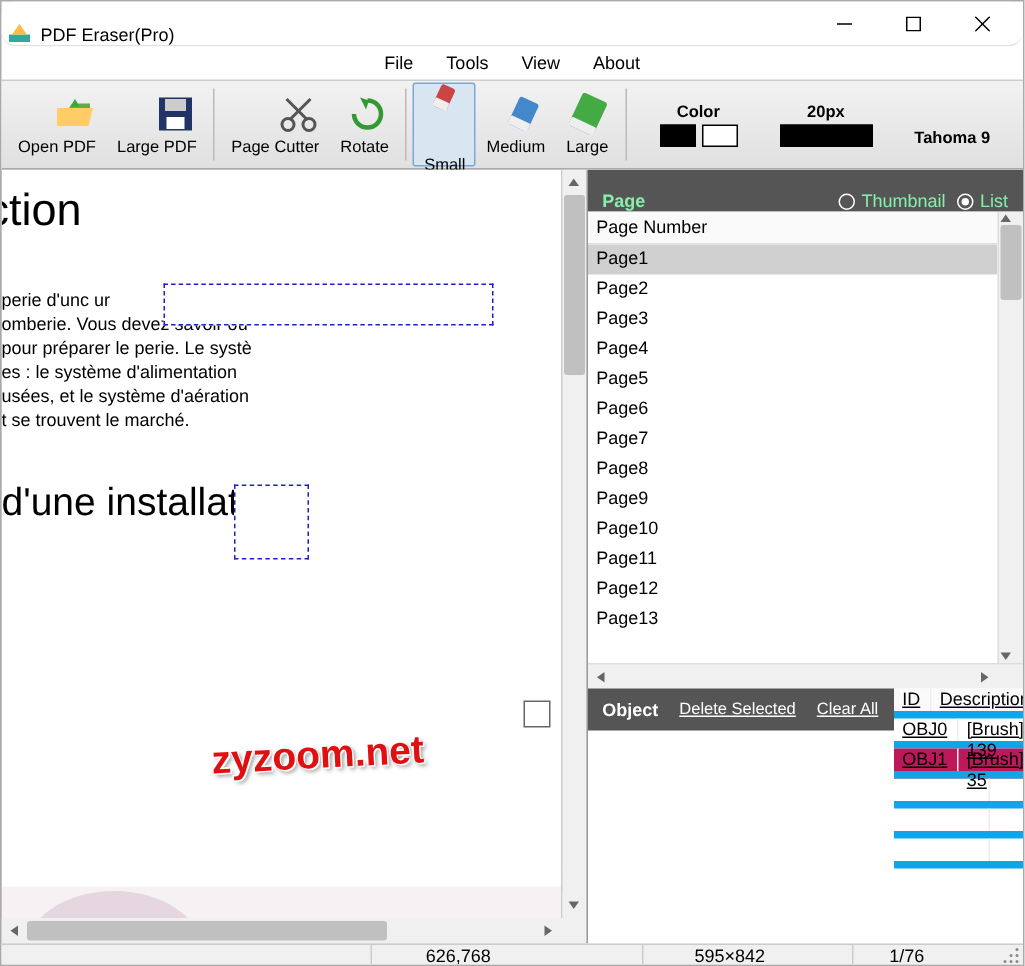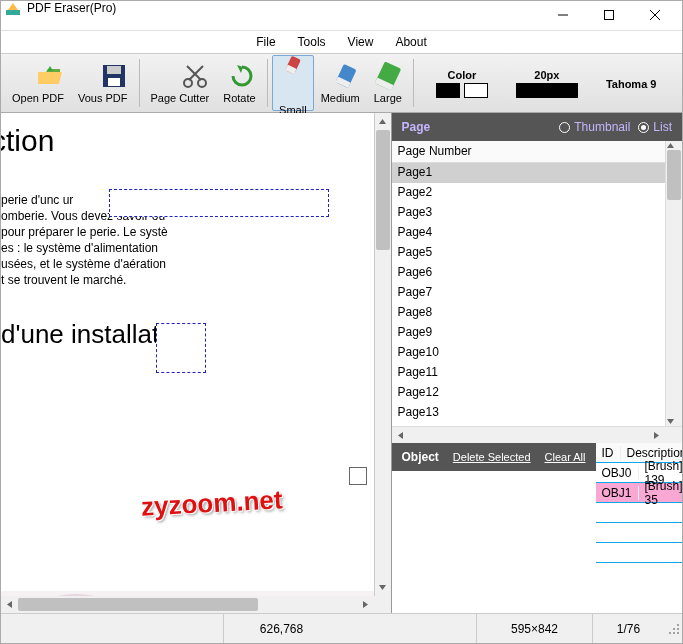--- a/index.html
+++ b/index.html
@@ -1,17 +1,17 @@
 <!DOCTYPE html>
 <html><head>
 <meta charset="utf-8">
 <style>
 * { box-sizing: border-box; margin: 0; padding: 0; font-family: 'Segoe UI', Tahoma, sans-serif; font-size: 12px; }
 body { width: 683px; height: 644px; background: #fff; display: flex; flex-direction: column; border: 1px solid #aaa; overflow: hidden; }
-.titlebar { height: 30px; background: #fff; display: flex; align-items: flex-start; padding: 0 4px; border-bottom: 1px solid #e0e0e0; }
+.titlebar { height: 30px; background: #fff; display: flex; align-items: flex-end; padding: 0 4px; border-bottom: 1px solid #e0e0e0; border-radius: 10px; }
 .titlebar .icon-app { width: 16px; height: 16px; margin-right: 6px; }
 .titlebar .title { flex: 1; font-size: 12px; }
 .win-controls { display: flex; gap: 0; }
 .win-btn { width: 46px; height: 28px; display: flex; align-items: center; justify-content: center; cursor: pointer; }
 .win-btn svg { width: 10px; height: 10px; }
 .menubar { height: 22px; display: flex; align-items: center; padding: 0 8px; gap: 22px; font-size: 12px; justify-content: center; }
 .menubar span { cursor: pointer; }
 .toolbar { height: 60px; background: linear-gradient(#f2f2f2,#e0e0e0); display: flex; align-items: center; padding: 2px 4px; border-top:1px solid #ccc; border-bottom:1px solid #aaa; }
 .tb-btn { display:flex; flex-direction:column; align-items:flex-end; justify-content:center; padding:2px 6px; height:56px; cursor:pointer; border:1px solid transparent; border-radius:2px; }
 .tb-btn.sel { background:#d8e6f2; border:1px solid #7ca8d8;gap:23px; }
@@ -41,45 +41,45 @@
 .vscroll{width:17px; background:#f0f0f0; display:flex; flex-direction:column; border-left:1px solid #ccc;}
 .vscroll .arr{height:17px; display:flex;align-items:center;justify-content:center;background:#f0f0f0;cursor:pointer;}
 .vscroll .track{flex:1; position:relative;}
 .vscroll .thumb{position:absolute; left:1px; right:1px; top:0; height:120px; background:#c0c0c0; border-radius:2px;}
 .hscroll-row{height:17px; display:flex; background:#f0f0f0;}
 .hscroll{flex:1; display:flex;}
 .hscroll .arr{width:17px;display:flex;align-items:center;justify-content:center;cursor:pointer;}
 .hscroll .track{flex:1; position:relative;}
 .hscroll .thumb{position:absolute; top:2px; bottom:2px; left:0; width:240px; background:#c0c0c0; border-radius:2px;}
 .right-panel{flex:1; display:flex; flex-direction:column; background:#fff; border-left:1px solid #999;}
-.panel-hdr{height:28px; background:#555; color:#c4b5fd; display:flex; align-items:center; padding:0 10px; font-size:12px;}
+.panel-hdr{height:28px; background:#555; color:#86efac; display:flex; align-items:flex-end; padding:0 10px; font-size:12px;}
 .panel-hdr .t{font-weight:bold; flex:1;}
 .radio{display:flex;align-items:center;gap:4px;margin-left:8px;cursor:pointer;}
 .radio .c{width:11px;height:11px;border-radius:50%;border:1.5px solid #fff;display:flex;align-items:center;justify-content:center;}
 .radio.on .c::after{content:'';width:5px;height:5px;border-radius:50%;background:#fff;}
 .page-list{flex:1; display:flex; overflow:hidden;}
 .page-list .col{flex:1; overflow:hidden;}
 .plist-hdr{height:22px; background:#fafafa; border-bottom:1px solid #ddd; padding:3px 6px; font-size:12px;}
 .plist-body{overflow:hidden; font-size:12px;}
 .plist-row{height:20px; padding:2px 6px; cursor:pointer;}
 .plist-row.sel{background:#d0d0d0;}
 .vscroll2{width:17px;background:#f0f0f0;display:flex;flex-direction:column;border-left:1px solid #ddd;}
 .vscroll2 .thumb{position:absolute;left:1px;right:1px;top:0;height:50px;background:#c0c0c0;border-radius:2px;}
 .hscroll2{height:17px;background:#f0f0f0;display:flex;border-top:1px solid #ddd;}
 .obj-pane{display:flex;flex-direction:row;}
 .obj-hdr{height:28px;background:#555;color:#fff;display:flex;align-items:center;padding:0 10px;gap:14px;}
 .obj-hdr .t{font-weight:bold;flex:1;}
 .obj-hdr .link{text-decoration:underline;cursor:pointer;font-size:11px;}
 .obj-grid{flex:1;overflow:hidden;}
-.obj-row{display:flex;height:20px;align-items:center;border-bottom:1px solid #0ea5e9;font-size:12px;}
+.obj-row{display:flex;height:20px;border-bottom:5px solid #0ea5e9;font-size:12px;text-decoration:underline;}
 .obj-row.hdr{background:#fafafa;font-weight:normal;}
-.obj-row.sel{background:#f9a8d4;}
+.obj-row.sel{background:#be185d;}
 .obj-cell-id{width:64px;padding:0 6px;border-right:1px solid #eee;}
 .obj-cell-desc{flex:1;padding:0 6px;}
-.statusbar{height:30px;background:#f0f0f0;border-top:1px solid #ccc;display:flex;align-items:center;font-size:11px;}
+.statusbar{height:14px;background:#f0f0f0;border-top:1px solid #ccc;display:flex;align-items:center;font-size:11px;gap:24px;}
 .status-cell{border-left:1px solid #ccc;height:100%;display:flex;align-items:center;justify-content:center;padding:0 16px;}
 .status-spacer{flex:1;border-left:1px solid #ccc;}
 .resize-grip{width:18px;display:flex;align-items:flex-end;justify-content:flex-end;padding:2px;}
 svg{display:block;}
 </style>
 </head>
 <body>
 
 <div class="titlebar">
   <span class="icon-app">
@@ -128,21 +128,21 @@
     <span class="lbl">Open PDF</span>
   </div>
   <div class="tb-btn">
     <span class="ic">
         <svg viewBox="0 0 28 28">
           <rect x="3" y="3" width="22" height="22" fill="#236"></rect>
           <rect x="7" y="4" width="14" height="8" fill="#ccc"></rect>
           <rect x="8" y="16" width="12" height="8" fill="#fff"></rect>
         </svg>
       </span>
-    <span class="lbl">Vous PDF</span>
+    <span class="lbl">Large PDF</span>
   </div>
   <div class="tb-sep"></div>
   <div class="tb-btn">
     <span class="ic">
         <svg viewBox="0 0 28 28">
           <circle cx="7" cy="21" r="4" fill="none" stroke="#555" stroke-width="2"></circle>
           <circle cx="21" cy="21" r="4" fill="none" stroke="#555" stroke-width="2"></circle>
           <line x1="8" y1="18" x2="22" y2="4" stroke="#555" stroke-width="2"></line>
           <line x1="20" y1="18" x2="6" y2="4" stroke="#555" stroke-width="2"></line>
         </svg>
@@ -180,21 +180,21 @@
   <div class="tb-btn">
     <span class="ic">
         <svg viewBox="0 0 28 28">
           <rect x="5" y="2" width="18" height="24" rx="2" transform="rotate(25 14 14)" fill="#4a4"></rect>
           <rect x="5" y="20" width="18" height="6" rx="1" transform="rotate(25 14 14)" fill="#eee"></rect>
         </svg>
       </span>
     <span class="lbl">Large</span>
   </div>
   <div class="tb-sep"></div>
-  <div style="display:flex;gap:18px;align-items:flex-start;margin-left:8px;">
+  <div style="display:flex;gap:18px;align-items:flex-end;margin-left:8px;">
     <div class="tool-opts">
       <span class="opt-lbl">Color</span>
       <div class="row">
           <div class="swatch black"></div>
           <div class="swatch white"></div>
         </div>
     </div>
     <div class="tool-opts">
       <span class="opt-lbl">20px</span>
       <div class="swatch-wide"></div>

